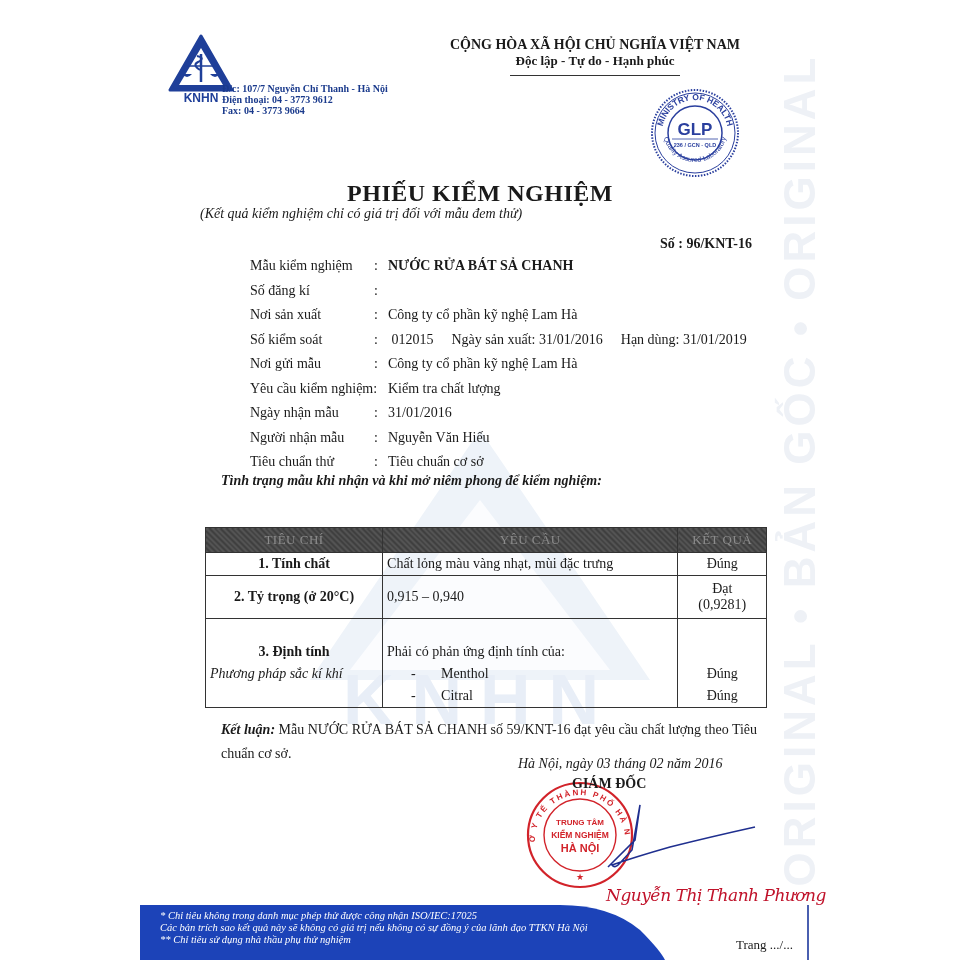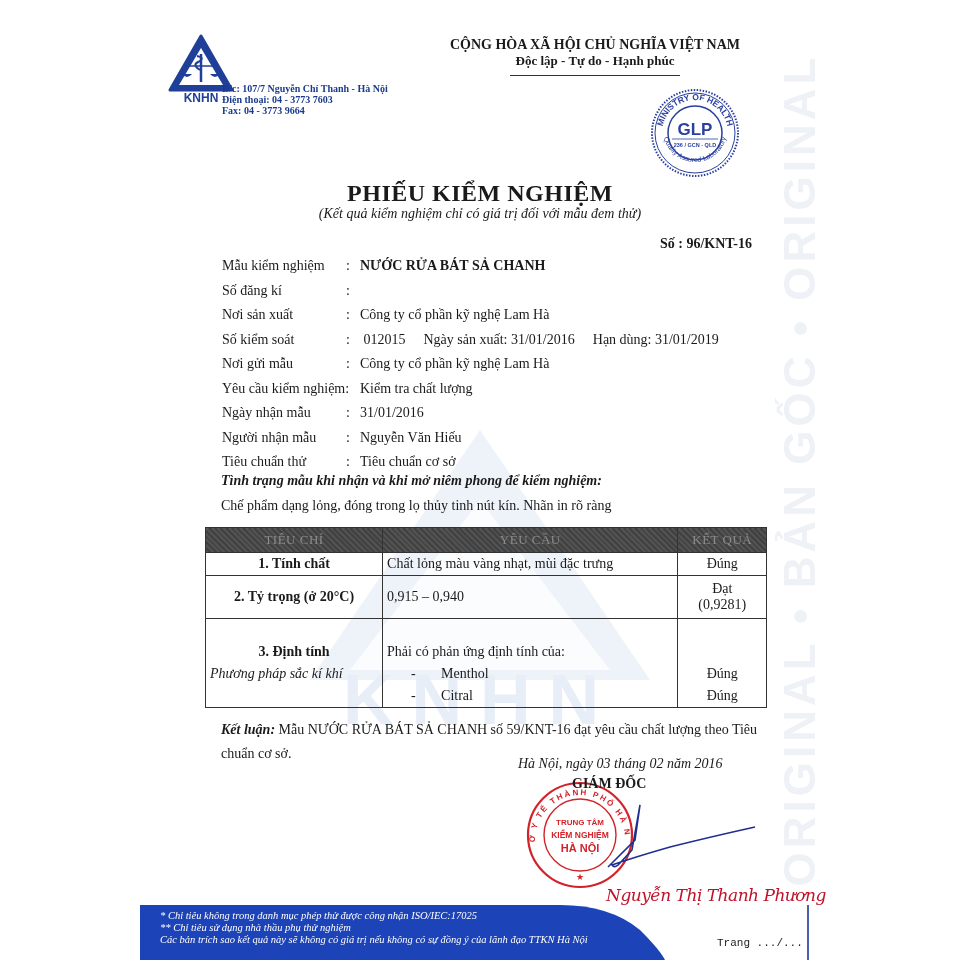--- a/index.html
+++ b/index.html
@@ -25,26 +25,26 @@
   
   .nation { position:absolute; left:440px; top:37px; width:310px; text-align:center; }
   .nation .l1 { font-weight:bold; font-size:14px; line-height:16px; }
   .nation .l2 { font-weight:bold; font-size:13px; line-height:16px; }
   .nation .rule { width:170px; height:1px; background:#333; margin:6px auto 0; }
 
   .glp { position:absolute; left:650px; top:88px; width:90px; height:90px; }
 
   
   .title { position:absolute; left:200px; top:180px; width:560px; text-align:center; font-weight:bold; font-size:24px; letter-spacing:0.5px; }
-  .subtitle { position:absolute; left:200px; top:206px; width:560px; text-align:center; font-style:italic; font-size:14px; }
+  .subtitle { position:absolute; left:200px; top:206px; width:560px; text-align:left; font-style:italic; font-size:14px; }
   .docno { position:absolute; right:208px; top:236px; font-weight:bold; font-size:14px; }
 
   
   .fields { position:absolute; left:222px; top:254px; width:540px; }
-  .frow { height:24.5px; display:flex; align-items:center; font-size:14px; }
+  .frow { height:24.5px; display:flex; align-items:center; font-size:14px;margin-left:28px; }
   .flabel { width:124px; white-space:nowrap; }
   .fcolon { width:14px; }
   .fval { white-space:nowrap; }
   .fval.bold { font-weight:bold; }
   .fval .gap { display:inline-block; width:18px; }
   .status-head { position:absolute; left:221px; top:473px; font-weight:bold; font-style:italic; font-size:14px; }
   .status-text { position:absolute; left:221px; top:498px; font-size:14px; }
 
   
   table.res { position:absolute; left:205px; top:527px; width:562px; border-collapse:collapse; font-size:14px; }
@@ -67,21 +67,21 @@
   .place-date { position:absolute; left:518px; top:756px; font-style:italic; font-size:14px; }
   .director { position:absolute; left:572px; top:776px; font-weight:bold; font-size:14px; }
 
   .stamp { position:absolute; left:525px; top:780px; width:110px; height:110px; }
   .signline { position:absolute; left:540px; top:795px; width:220px; height:80px; }
   .signer { position:absolute; left:606px; top:885px; color:#c0122a; font-style:italic; font-size:17px; font-family:"DejaVu Serif", serif; letter-spacing:-0.5px; }
 
   
   .footer-band { position:absolute; left:140px; top:905px; width:560px; height:55px; }
   .notes { position:absolute; left:160px; top:910px; color:#fff; font-style:italic; font-size:10.5px; line-height:12px; }
-  .pageno { position:absolute; left:717px; top:937px; font-size:11px;font-family:Liberation Mono, monospace; }
+  .pageno { position:absolute; left:736px; top:937px; font-size:13px; }
   .right-rule { position:absolute; left:807px; top:905px; width:2px; height:55px; background:#4a5fb0; }
 </style>
 </head>
 <body>
 
 <div class="page">
 
   <div class="wm-logo">
     <div class="tri"></div>
       <div class="tri-in"></div>
@@ -97,21 +97,21 @@
     <line x1="33" y1="20" x2="33" y2="48" stroke="#1f3f99" stroke-width="2.5"></line>
     <line x1="16" y1="32" x2="50" y2="32" stroke="#1f3f99" stroke-width="1.5"></line>
     <path d="M14 40 Q19 46 24 40 Z" fill="#1f3f99"></path>
     <path d="M42 40 Q47 46 52 40 Z" fill="#1f3f99"></path>
     <path d="M29 22 Q38 24 30 28 Q24 31 32 36" stroke="#1f3f99" stroke-width="2" fill="none"></path>
     <text x="33" y="68" font-family="Liberation Sans, sans-serif" font-weight="bold" font-size="12" fill="#1f3f99" text-anchor="middle">KNHN</text>
   </svg>
 
   <div class="contact">
     <div>Đ/c: 107/7 Nguyễn Chí Thanh - Hà Nội</div>
-    <div>Điện thoại: 04 - 3773 7603</div>
+    <div>Điện thoại: 04 - 3773 9612</div>
     <div>Fax: 04 - 3773 9664</div>
   </div>
 
   <div class="nation">
     <div class="l1">CỘNG HÒA XÃ HỘI CHỦ NGHĨA VIỆT NAM</div>
     <div class="l2">Độc lập - Tự do - Hạnh phúc</div>
     <div class="rule"></div>
   </div>
 
   <svg class="glp" viewBox="0 0 90 90">
@@ -175,21 +175,20 @@
       <span class="fval">Nguyễn Văn Hiếu</span>
     </div>
     <div class="frow">
       <span class="flabel">Tiêu chuẩn thử</span>
         <span class="fcolon">:</span>
       <span class="fval">Tiêu chuẩn cơ sở</span>
     </div>
   </div>
 
   <div class="status-head">Tình trạng mẫu khi nhận và khi mở niêm phong để kiểm nghiệm:</div>
-  <div class="status-text">Chế phẩm dạng lỏng, đóng trong lọ thủy tinh nút kín. Nhãn in rõ ràng</div>
 
   <table class="res">
     <tbody>
         <tr>
       <th class="c1">TIÊU CHÍ</th>
       <th class="c2">YÊU CẦU</th>
       <th class="c3">KẾT QUẢ</th>
     </tr>
     <tr class="r1">
       <td class="c1 b">1. Tính chất</td>
@@ -250,18 +249,18 @@
     <path d="M68 72 L95 45 L100 10 L92 55 L80 68 Q75 74 72 70 Q95 62 130 52 Q170 42 215 32" stroke="#1f2f8f" stroke-width="1.6" fill="none"></path>
   </svg>
 
   <div class="signer">Nguyễn Thị Thanh Phương</div>
 
   <svg class="footer-band" viewBox="0 0 560 55" preserveAspectRatio="none">
     <path d="M0 0 L420 0 Q470 0 500 25 Q520 45 525 55 L0 55 Z" fill="#1c43b8"></path>
   </svg>
   <div class="notes">
     <div>* Chỉ tiêu không trong danh mục phép thử được công nhận ISO/IEC:17025</div>
+    <div>Các bản trích sao kết quả này sẽ không có giá trị nếu không có sự đồng ý của lãnh đạo TTKN Hà Nội</div>
     <div>** Chỉ tiêu sử dụng nhà thầu phụ thử nghiệm</div>
-    <div>Các bản trích sao kết quả này sẽ không có giá trị nếu không có sự đồng ý của lãnh đạo TTKN Hà Nội</div>
   </div>
   <div class="pageno">Trang .../...</div>
   <div class="right-rule"></div>
 </div>
 
 </body></html>

